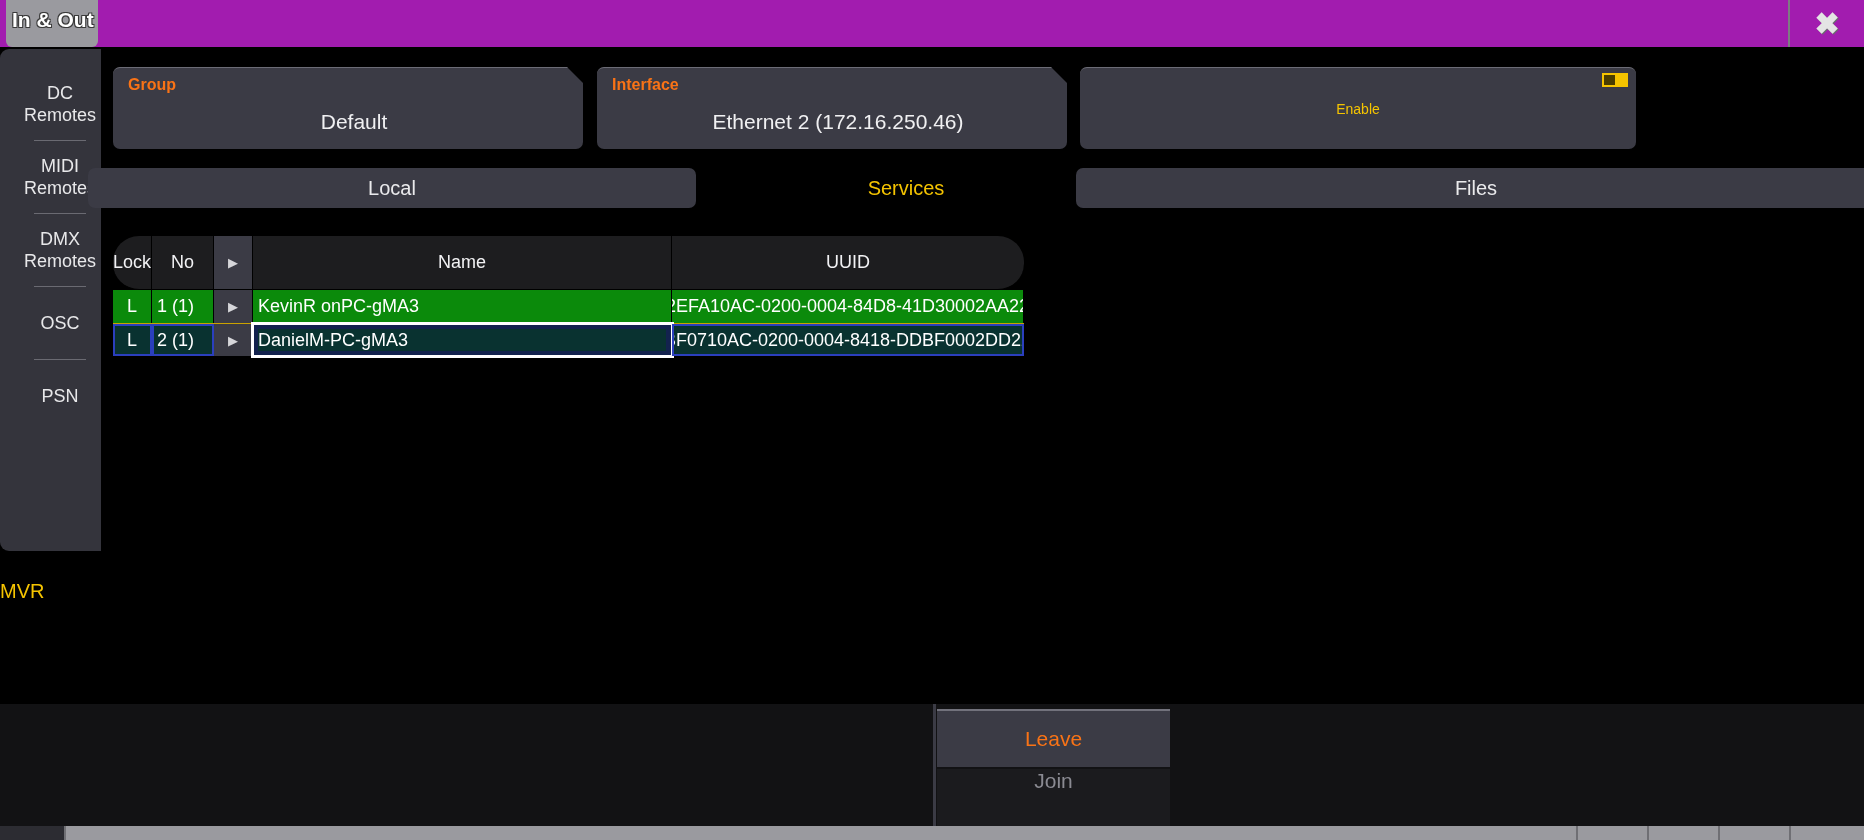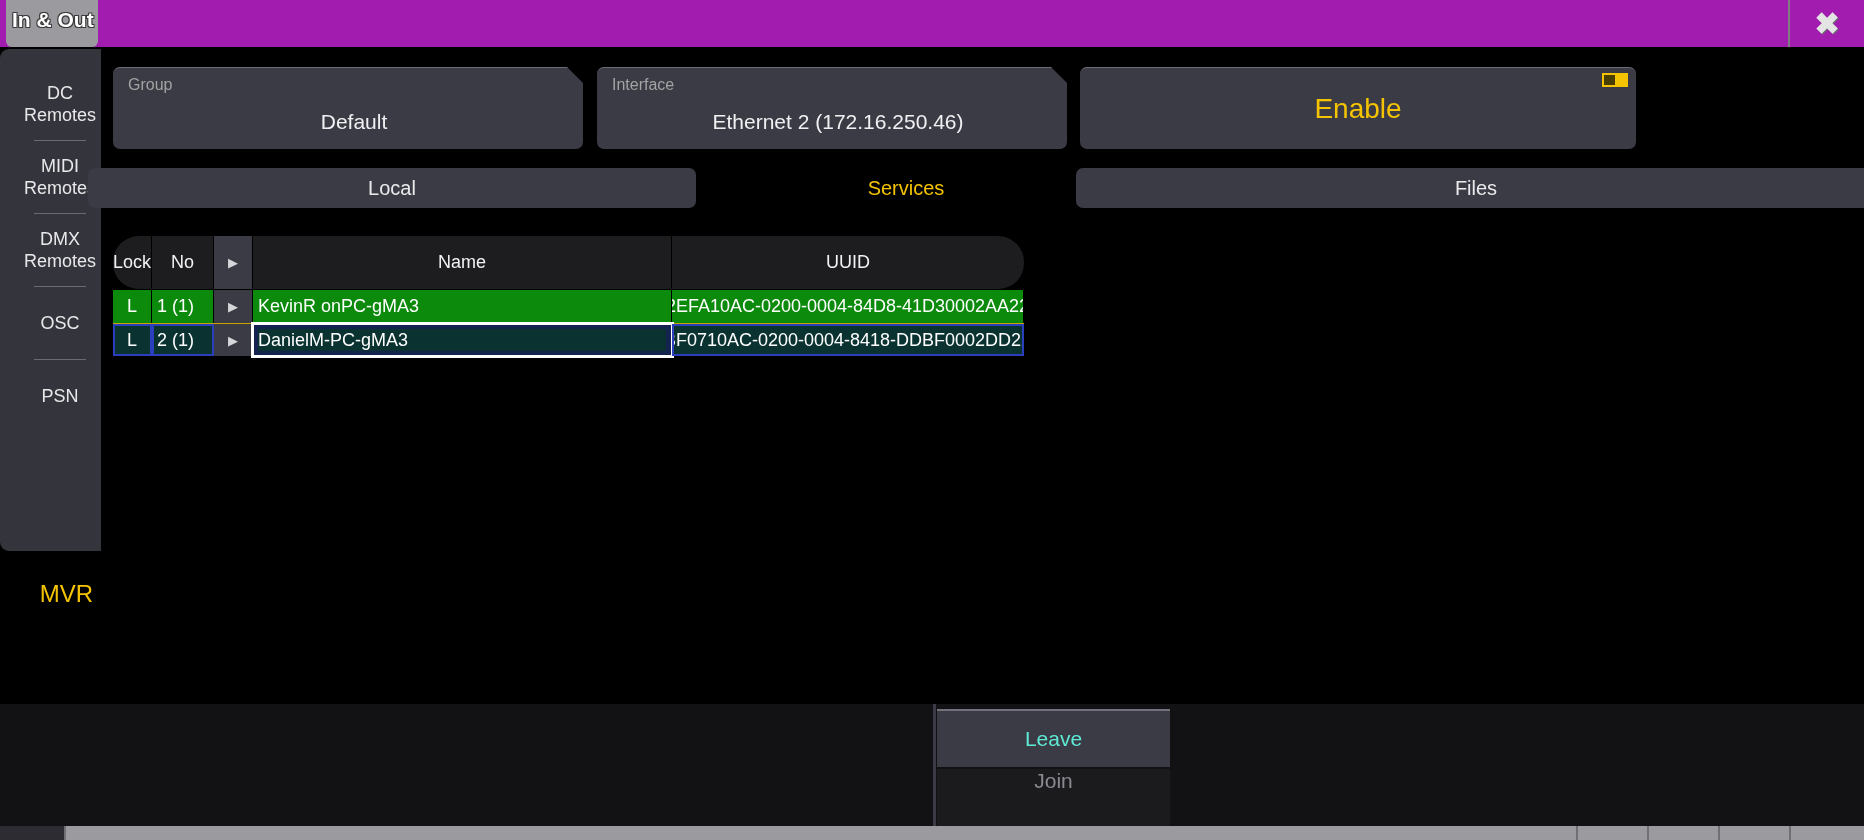--- a/index.html
+++ b/index.html
@@ -54,50 +54,50 @@
     width: 52px; height: 1px; background: #6a6a72; margin: 0 auto;
   }
   .sidebar-inner { padding-top: 19px; display: flex; flex-direction: column; }
   .side-slot { height: 72px; display: flex; align-items: center; justify-content: center; }
   .sidebar-handle {
     position: absolute; left: 101px; top: 188px; width: 7px; height: 42px;
     background: #34343c; border-radius: 0 5px 5px 0;
   }
   .mvr-label {
     position: absolute; left: 0; top: 580px; width: 101px;
-    text-align: center; color: #f5c400; font-size: 24px; cursor: pointer; padding-left: 32px;
+    text-align: left; color: #f5c400; font-size: 20px; cursor: pointer;
   }
 
   
   .main {
     position: absolute; left: 101px; top: 49px; width: 1763px; height: 655px;
     background: #000;
   }
 
   
   .field {
     position: absolute; top: 18px; height: 82px;
     background: #3b3b45; border-radius: 7px; cursor: pointer;
     border-top: 1px solid #6c6c76;
   }
   .field.cut { clip-path: polygon(0 0, calc(100% - 16px) 0, 100% 16px, 100% 100%, 0 100%); }
   .field-label {
     position: absolute; left: 15px; top: 8px;
-    font-size: 16px; color: #a3a3a3;
+    font-size: 16px; color: #f97316; font-weight: bold;
   }
   .field-value {
     position: absolute; left: 12px; right: 0; bottom: 15px;
     text-align: center; font-size: 21px; color: #f0f0f2;
   }
   #f-group { left: 12px; width: 470px; }
   #f-iface { left: 496px; width: 470px; }
   #f-enable { left: 979px; width: 556px; }
   .enable-value {
     position: absolute; left: 0; right: 0; top: 50%; transform: translateY(-50%);
-    text-align: center; font-size: 28px; color: #f5c400;
+    text-align: center; font-size: 14px; color: #f5c400;
   }
   .enable-toggle {
     position: absolute; right: 8px; top: 5px; width: 26px; height: 14px;
     background: #4a3d00; border: 2px solid #f5c400;
   }
   .enable-toggle::after {
     content: ""; position: absolute; right: 0; top: 0;
     width: 11px; height: 10px; background: #f5c400;
   }
 
@@ -167,21 +167,21 @@
     position: absolute; left: 0; top: 704px; width: 1864px; height: 122px;
     background: #121214;
   }
   .btn-stack {
     position: absolute; left: 937px; top: 704px; width: 233px; height: 118px;
   }
   .btn-leave {
     position: absolute; left: 0; top: 5px; width: 233px; height: 58px;
     background: #3b3b45; border-top: 2px solid #72727c;
     display: flex; align-items: center; justify-content: center;
-    font-size: 21px; color: #5eead4; cursor: pointer;
+    font-size: 21px; color: #f97316; cursor: pointer;
   }
   .btn-join {
     position: absolute; left: 0; top: 65px; width: 233px; height: 58px;
     background: #1b1b1e;
     display: flex; justify-content: center;
     font-size: 21px; color: #8a8a92; cursor: pointer;
   }
   .bottom-left-edge {
     position: absolute; left: 933px; top: 704px; width: 3px; height: 122px;
     background: #3b3b45;

